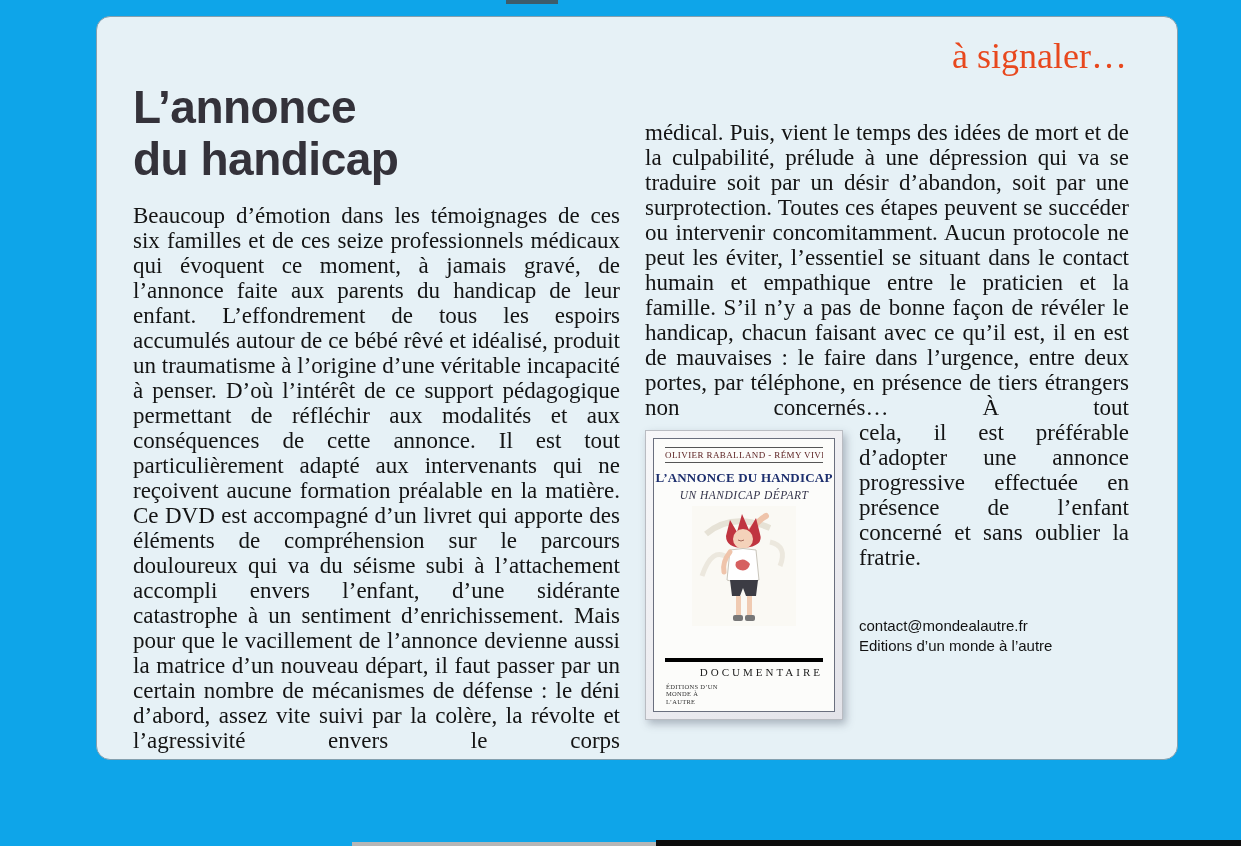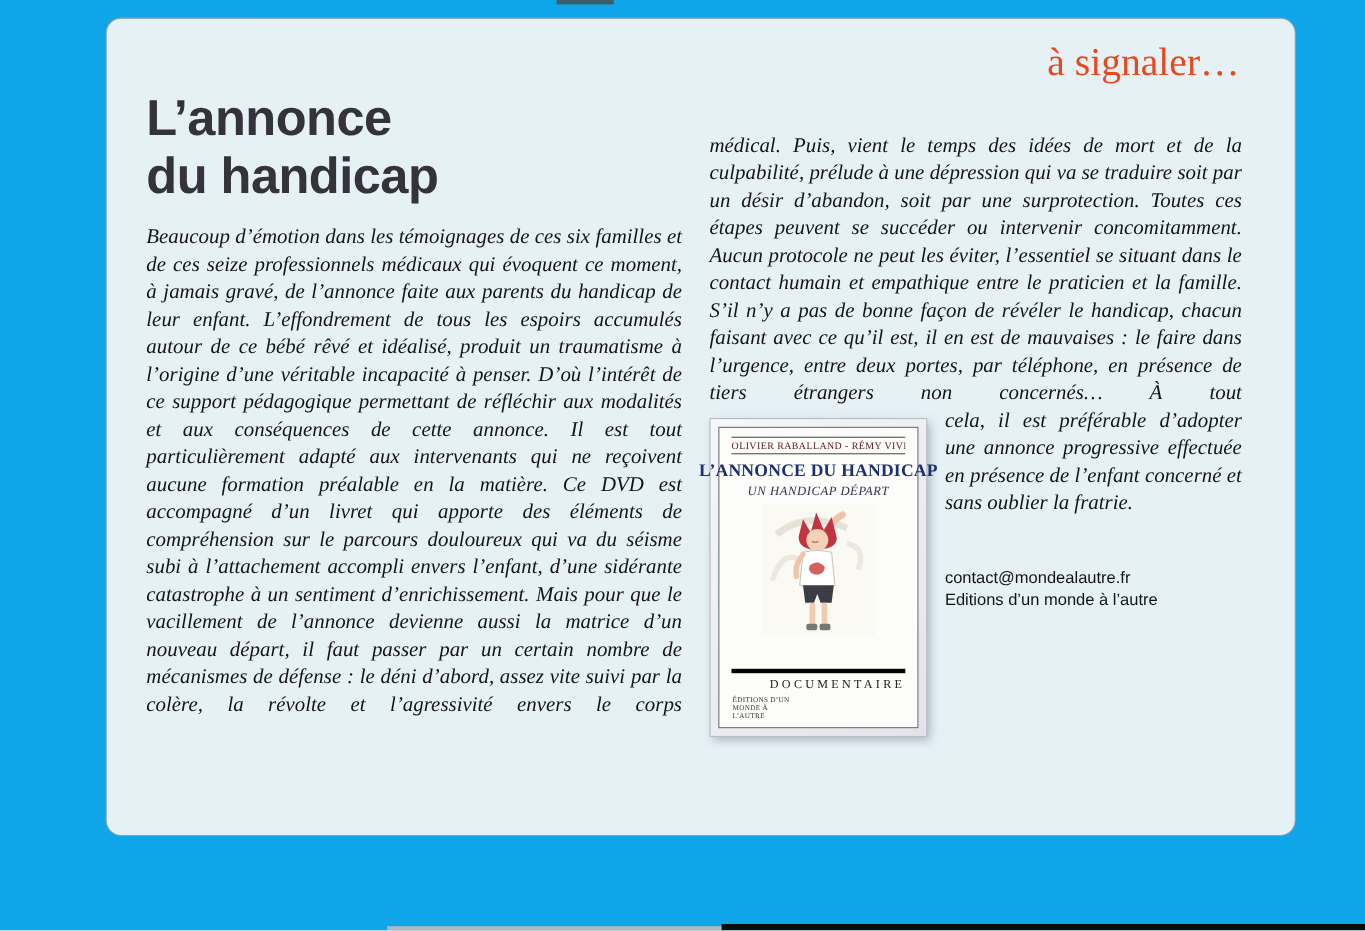--- a/index.html
+++ b/index.html
@@ -4,27 +4,27 @@
 <style>
   html,body{margin:0;padding:0;}
   body{background:#ffffff;}
   .page{position:relative;width:1241px;height:846px;background:#0ea5e9;overflow:hidden;font-family:"Liberation Serif",serif;}
   .panel{position:absolute;left:96px;top:16px;width:1082px;height:744px;background:#e6f1f6;border:1px solid #84a0af;border-radius:14px;box-sizing:border-box;}
   .signaler{position:absolute;top:18px;right:50px;font-size:36px;color:#e8481e;font-family:"Liberation Serif",serif;}
   .content{position:absolute;left:36px;top:0;display:flex;}
   .col-left{width:487px;}
   .col-right{width:484px;margin-left:25px;padding-top:103px;}
   .title{margin:64px 0 16px 0;font-family:"Liberation Sans",sans-serif;font-size:46px;line-height:52px;color:#34323a;font-weight:600;letter-spacing:-0.5px;}
-  .body-text{font-size:19px;line-height:25px;text-align:justify;color:#141414;margin:0;font-style:italic;}
+  .body-text{font-size:23px;line-height:25px;text-align:justify;color:#141414;margin:0;}
   .justify-last{text-align-last:justify;}
   .col-left .body-text{margin-top:18px;}
   .dvd{float:left;width:198px;height:290px;margin:10px 16px 6px 0;background:linear-gradient(135deg,#f7f7f9,#e3e3e9);border:1px solid #b9bcc2;box-shadow:3px 4px 8px rgba(60,70,90,.35);padding:7px;box-sizing:border-box;}
   .dvd-inner{height:100%;background:#fcfcfa;border:1px solid #6a6f7e;box-sizing:border-box;display:flex;flex-direction:column;align-items:center;padding:8px 6px 6px;}
   .dvd-authors{font-size:9px;letter-spacing:.4px;color:#5a2020;border-top:1px solid #555;border-bottom:1px solid #555;padding:2px 0;width:94%;text-align:center;white-space:nowrap;overflow:hidden;}
-  .dvd-title{margin-top:7px;font-weight:bold;font-size:16px;color:#1d2f6e;letter-spacing:.2px;white-space:nowrap;font-family:Liberation Serif, serif;}
+  .dvd-title{margin-top:7px;font-weight:bold;font-size:13px;color:#1d2f6e;letter-spacing:.2px;white-space:nowrap;font-family:Liberation Serif, serif;}
   .dvd-subtitle{margin-top:3px;font-style:italic;font-size:11.5px;color:#33334a;letter-spacing:.5px;white-space:nowrap;}
   .dvd-art{margin-top:5px;}
   .dvd-genre{margin-top:auto;border-top:4px solid #000000;width:94%;text-align:right;padding-top:4px;font-size:11px;letter-spacing:3px;color:#222;}
   .dvd-publisher{align-self:flex-start;margin:5px 0 0 6px;font-size:6.5px;line-height:7.5px;width:58px;color:#333;text-transform:uppercase;letter-spacing:.3px;}
   .caption{margin-top:46px;font-family:"Liberation Sans",sans-serif;font-size:15px;line-height:20px;color:#121212;display:flow-root;}
   .caption p{margin:0;}
   .caption .lead{font-weight:bold;font-style:italic;}
   .footer{position:absolute;left:0;top:778px;width:1162px;display:flex;justify-content:flex-end;align-items:baseline;font-family:"Liberation Sans",sans-serif;font-weight:bold;color:#101010;}
   .footer-issue{font-size:15px;letter-spacing:.2px;}
   .footer-page{font-size:23px;margin-left:14px;}

